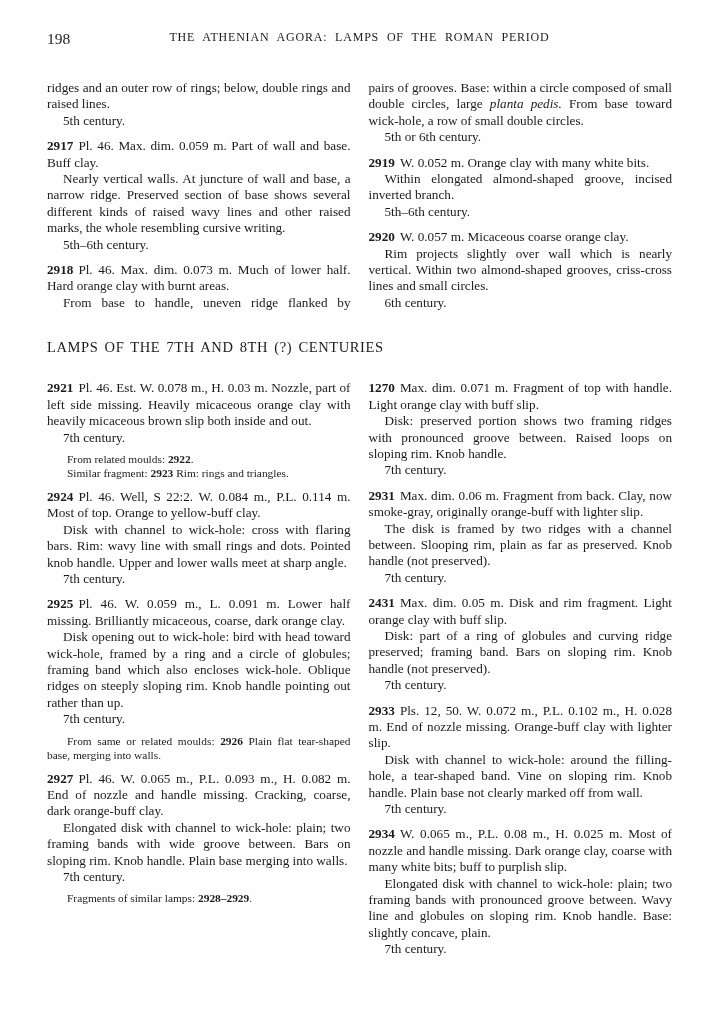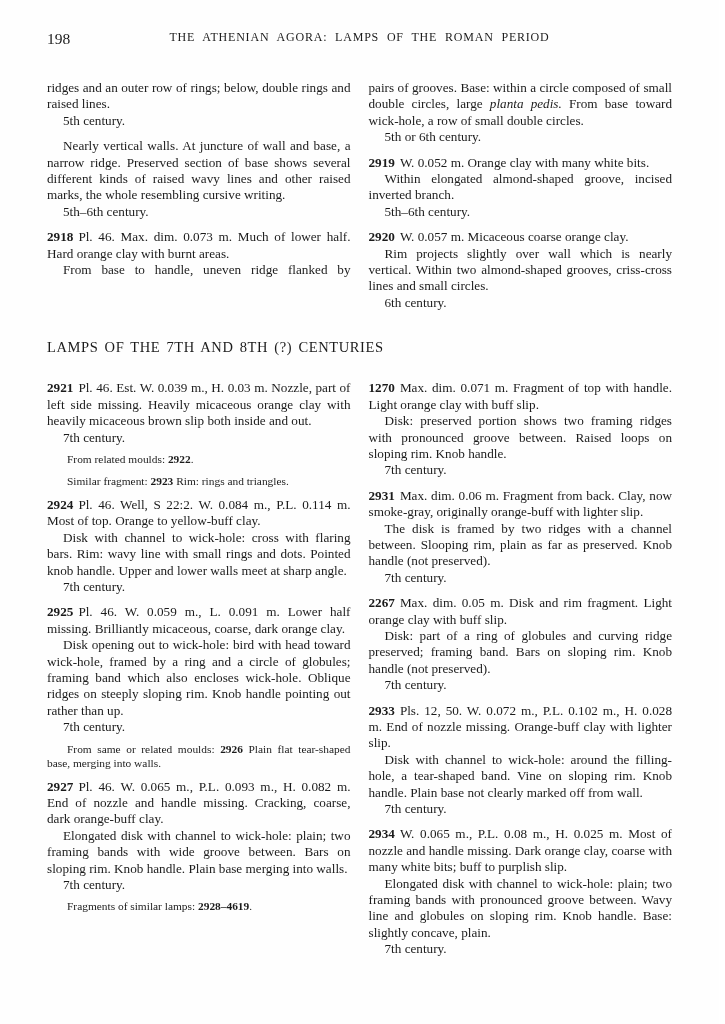--- a/index.html
+++ b/index.html
@@ -53,21 +53,21 @@
   .num { font-weight: bold; margin-right: 5px; }
   .para { text-indent: 16px; }
   .date { text-indent: 16px; }
   .justify-last { text-align-last: justify; }
   .note {
     font-size: 11.4px;
     line-height: 14px;
     text-indent: 20px;
     margin-top: 6px;
   }
-  .note + .note { margin-top: 8px; }
+  .note + .note { margin-top: 0; }
   .it { font-style: italic; }
   .section-heading {
     text-align: left;
     font-size: 14.5px;
     letter-spacing: 0.6px;
     word-spacing: 2px;
     margin: 28px 0 24px 0;
   }
 </style>
 </head>
@@ -80,20 +80,21 @@
     <div class="page-title">THE ATHENIAN AGORA: LAMPS OF THE ROMAN PERIOD</div>
   </div>
 
   <div class="cols">
 
     <div class="col">
       <p class="runover">ridges and an outer row of rings; below, double rings and raised lines.</p>
       <p class="date">5th century.</p>
 
       <div class="entry">
+        <p class="head"><b class="num">2917</b><span>Pl. 46. Max. dim. 0.059 m. Part of wall and base. Buff clay.</span></p>
         <p class="para">Nearly vertical walls. At juncture of wall and base, a narrow ridge. Preserved section of base shows several different kinds of raised wavy lines and other raised marks, the whole resembling cursive writing.</p>
         <p class="date">5th–6th century.</p>
       </div>
 
       <div class="entry">
         <p class="head"><b class="num">2918</b><span>Pl. 46. Max. dim. 0.073 m. Much of lower half. Hard orange clay with burnt areas.</span></p>
         <p class="para justify-last">From base to handle, uneven ridge flanked by</p>
       </div>
     </div>
 
@@ -116,21 +117,21 @@
 
   </div>
 
   <div class="section-heading">LAMPS OF THE 7TH AND 8TH (?) CENTURIES</div>
 
   <div class="cols">
 
     <div class="col">
 
       <div>
-        <p class="head"><b class="num">2921</b><span>Pl. 46. Est. W. 0.039 m., H. 0.03 m. Nozzle, part of left side missing. Heavily micaceous orange clay with heavily micaceous brown slip both inside and out.</span></p>
+        <p class="head"><b class="num">2921</b><span>Pl. 46. Est. W. 0.078 m., H. 0.03 m. Nozzle, part of left side missing. Heavily micaceous orange clay with heavily micaceous brown slip both inside and out.</span></p>
         <p class="date">7th century.</p>
         <p class="note"><span>From related moulds: </span><b>2922</b><span>.</span></p>
         <p class="note"><span>Similar fragment: </span><b>2923</b><span> Rim: rings and triangles.</span></p>
       </div>
 
       <div class="entry">
         <p class="head"><b class="num">2924</b><span>Pl. 46. Well, S 22:2. W. 0.084 m., P.L. 0.114 m. Most of top. Orange to yellow-buff clay.</span></p>
         <p class="para">Disk with channel to wick-hole: cross with flaring bars. Rim: wavy line with small rings and dots. Pointed knob handle. Upper and lower walls meet at sharp angle.</p>
         <p class="date">7th century.</p>
       </div>
@@ -139,41 +140,41 @@
         <p class="head"><b class="num">2925</b><span>Pl. 46. W. 0.059 m., L. 0.091 m. Lower half missing. Brilliantly micaceous, coarse, dark orange clay.</span></p>
         <p class="para">Disk opening out to wick-hole: bird with head toward wick-hole, framed by a ring and a circle of globules; framing band which also encloses wick-hole. Oblique ridges on steeply sloping rim. Knob handle pointing out rather than up.</p>
         <p class="date">7th century.</p>
         <p class="note"><span>From same or related moulds: </span><b>2926</b><span> Plain flat tear-shaped base, merging into walls.</span></p>
       </div>
 
       <div class="entry">
         <p class="head"><b class="num">2927</b><span>Pl. 46. W. 0.065 m., P.L. 0.093 m., H. 0.082 m. End of nozzle and handle missing. Cracking, coarse, dark orange-buff clay.</span></p>
         <p class="para">Elongated disk with channel to wick-hole: plain; two framing bands with wide groove between. Bars on sloping rim. Knob handle. Plain base merging into walls.</p>
         <p class="date">7th century.</p>
-        <p class="note"><span>Fragments of similar lamps: </span><b>2928–4619</b><span>.</span></p>
+        <p class="note"><span>Fragments of similar lamps: </span><b>2928–2929</b><span>.</span></p>
       </div>
 
     </div>
 
     <div class="col">
 
       <div>
         <p class="head"><b class="num">1270</b><span>Max. dim. 0.071 m. Fragment of top with handle. Light orange clay with buff slip.</span></p>
         <p class="para">Disk: preserved portion shows two framing ridges with pronounced groove between. Raised loops on sloping rim. Knob handle.</p>
         <p class="date">7th century.</p>
       </div>
 
       <div class="entry">
         <p class="head"><b class="num">2931</b><span>Max. dim. 0.06 m. Fragment from back. Clay, now smoke-gray, originally orange-buff with lighter slip.</span></p>
         <p class="para">The disk is framed by two ridges with a channel between. Slooping rim, plain as far as preserved. Knob handle (not preserved).</p>
         <p class="date">7th century.</p>
       </div>
 
       <div class="entry">
-        <p class="head"><b class="num">2267</b><span>Max. dim. 0.05 m. Disk and rim fragment. Light orange clay with buff slip.</span></p>
+        <p class="head"><b class="num">2431</b><span>Max. dim. 0.05 m. Disk and rim fragment. Light orange clay with buff slip.</span></p>
         <p class="para">Disk: part of a ring of globules and curving ridge preserved; framing band. Bars on sloping rim. Knob handle (not preserved).</p>
         <p class="date">7th century.</p>
       </div>
 
       <div class="entry">
         <p class="head"><b class="num">2933</b><span>Pls. 12, 50. W. 0.072 m., P.L. 0.102 m., H. 0.028 m. End of nozzle missing. Orange-buff clay with lighter slip.</span></p>
         <p class="para">Disk with channel to wick-hole: around the filling-hole, a tear-shaped band. Vine on sloping rim. Knob handle. Plain base not clearly marked off from wall.</p>
         <p class="date">7th century.</p>
       </div>
 

